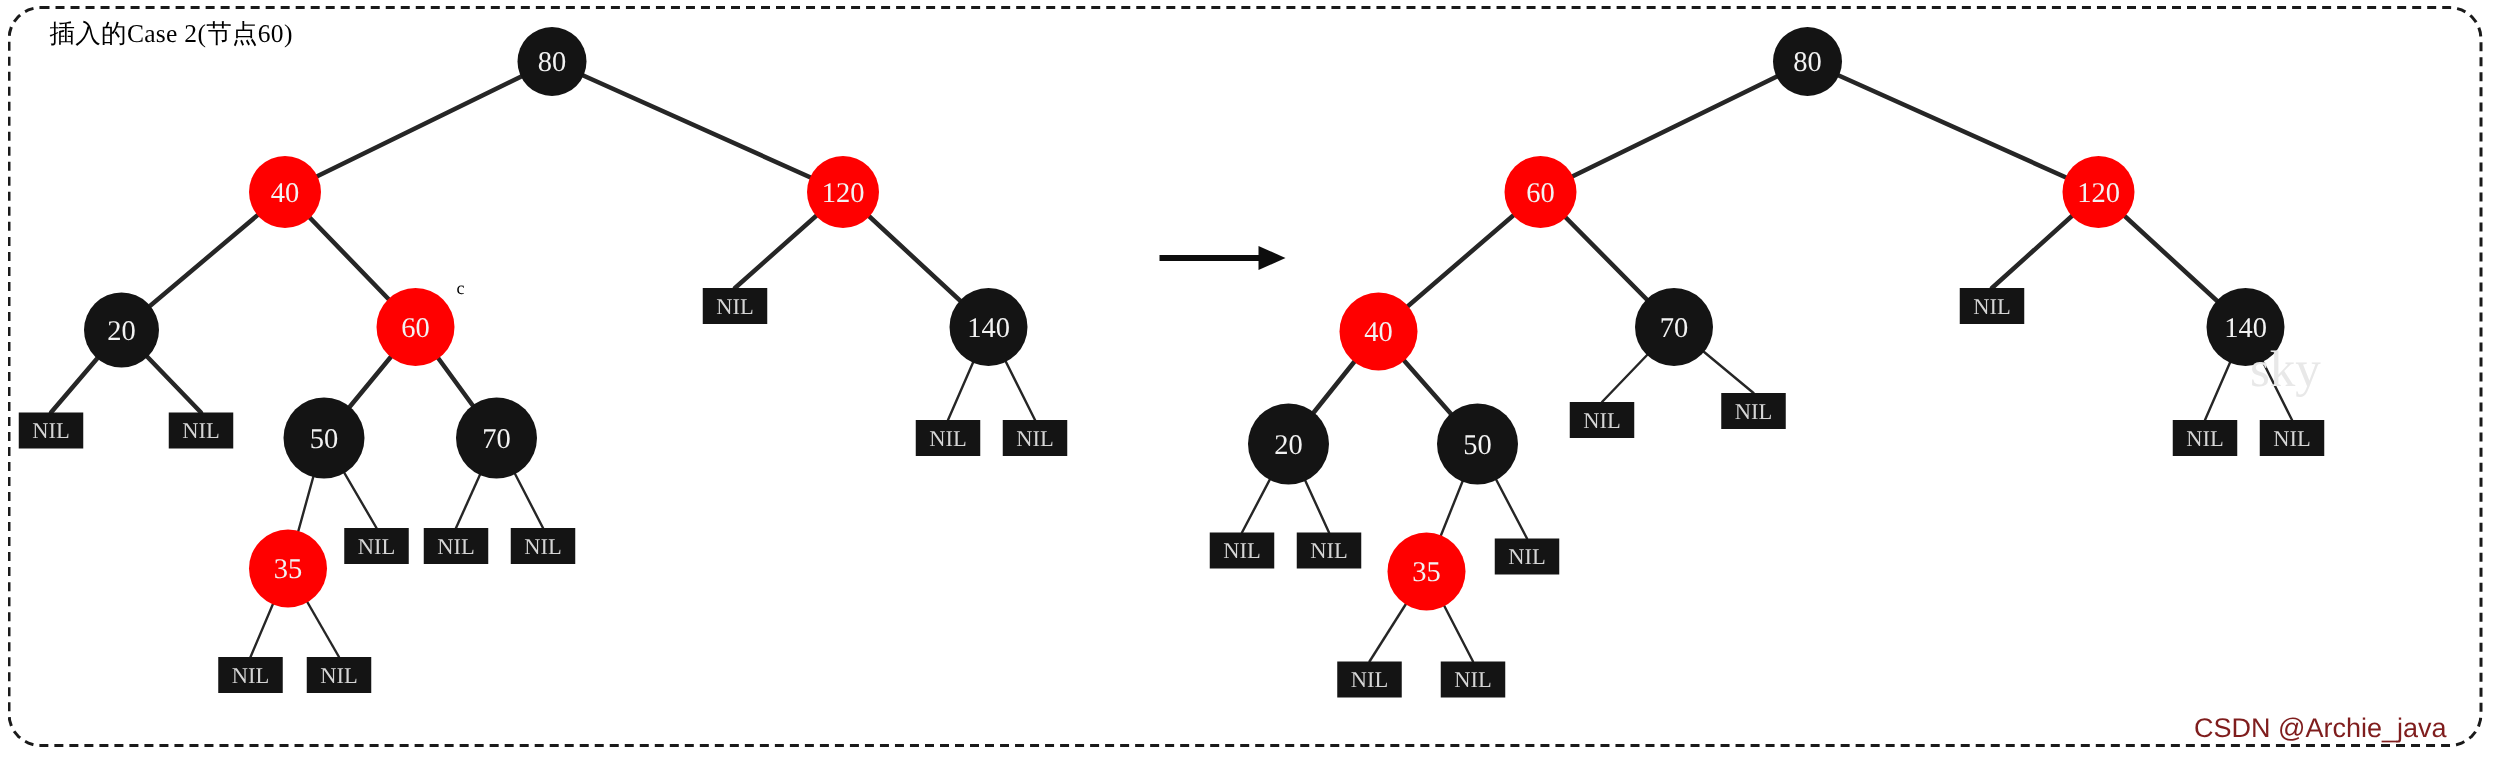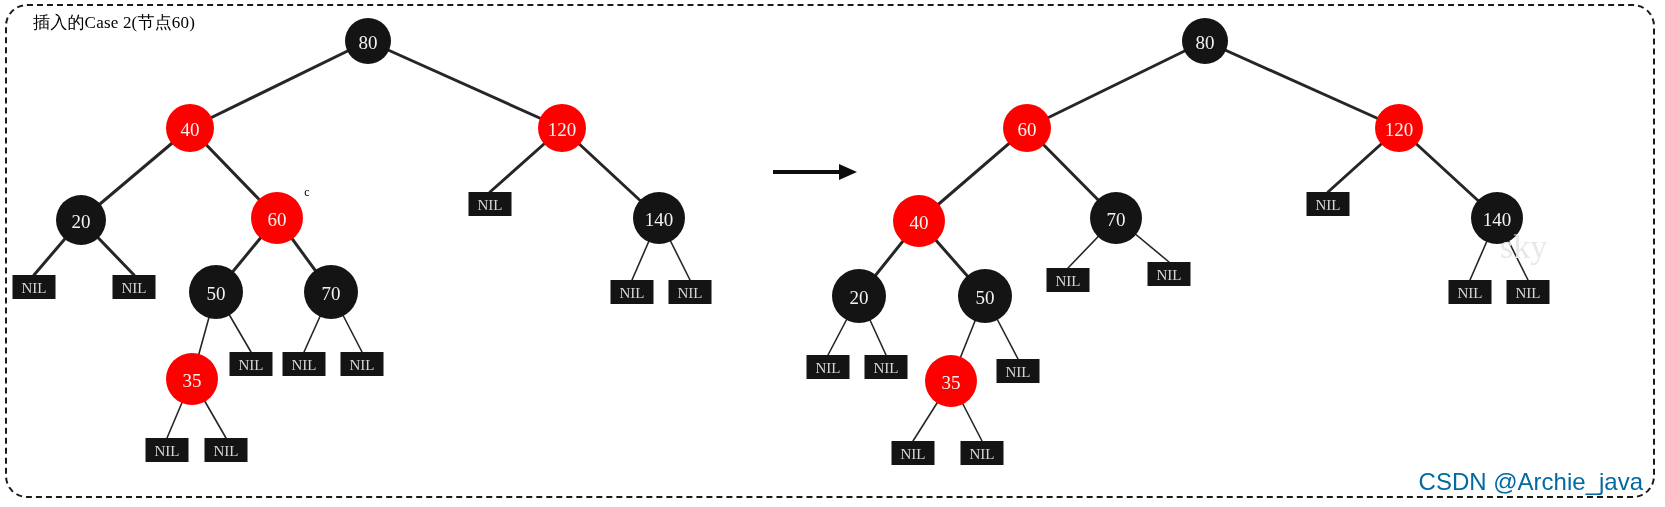--- a/index.html
+++ b/index.html
@@ -44,25 +44,25 @@
     top: 11px;
     font-family: "Liberation Serif", serif;
     font-size: 17px;
     color: #000000;
     white-space: nowrap;
     letter-spacing: 0.2px;
     text-align: right;
   }
   .credit {
     position: absolute;
-    right: 22px;
+    right: 34px;
     bottom: 11px;
     font-family: "Liberation Sans", sans-serif;
-    font-size: 24px;
-    color: #0369a1;
+    font-size: 18px;
+    color: #7f1d1d;
     white-space: nowrap;
   }
   .watermark {
     position: absolute;
     left: 1500px;
     top: 228px;
     font-family: "Liberation Serif", serif;
     font-size: 34px;
     color: #e8e8e8;
     white-space: nowrap;

